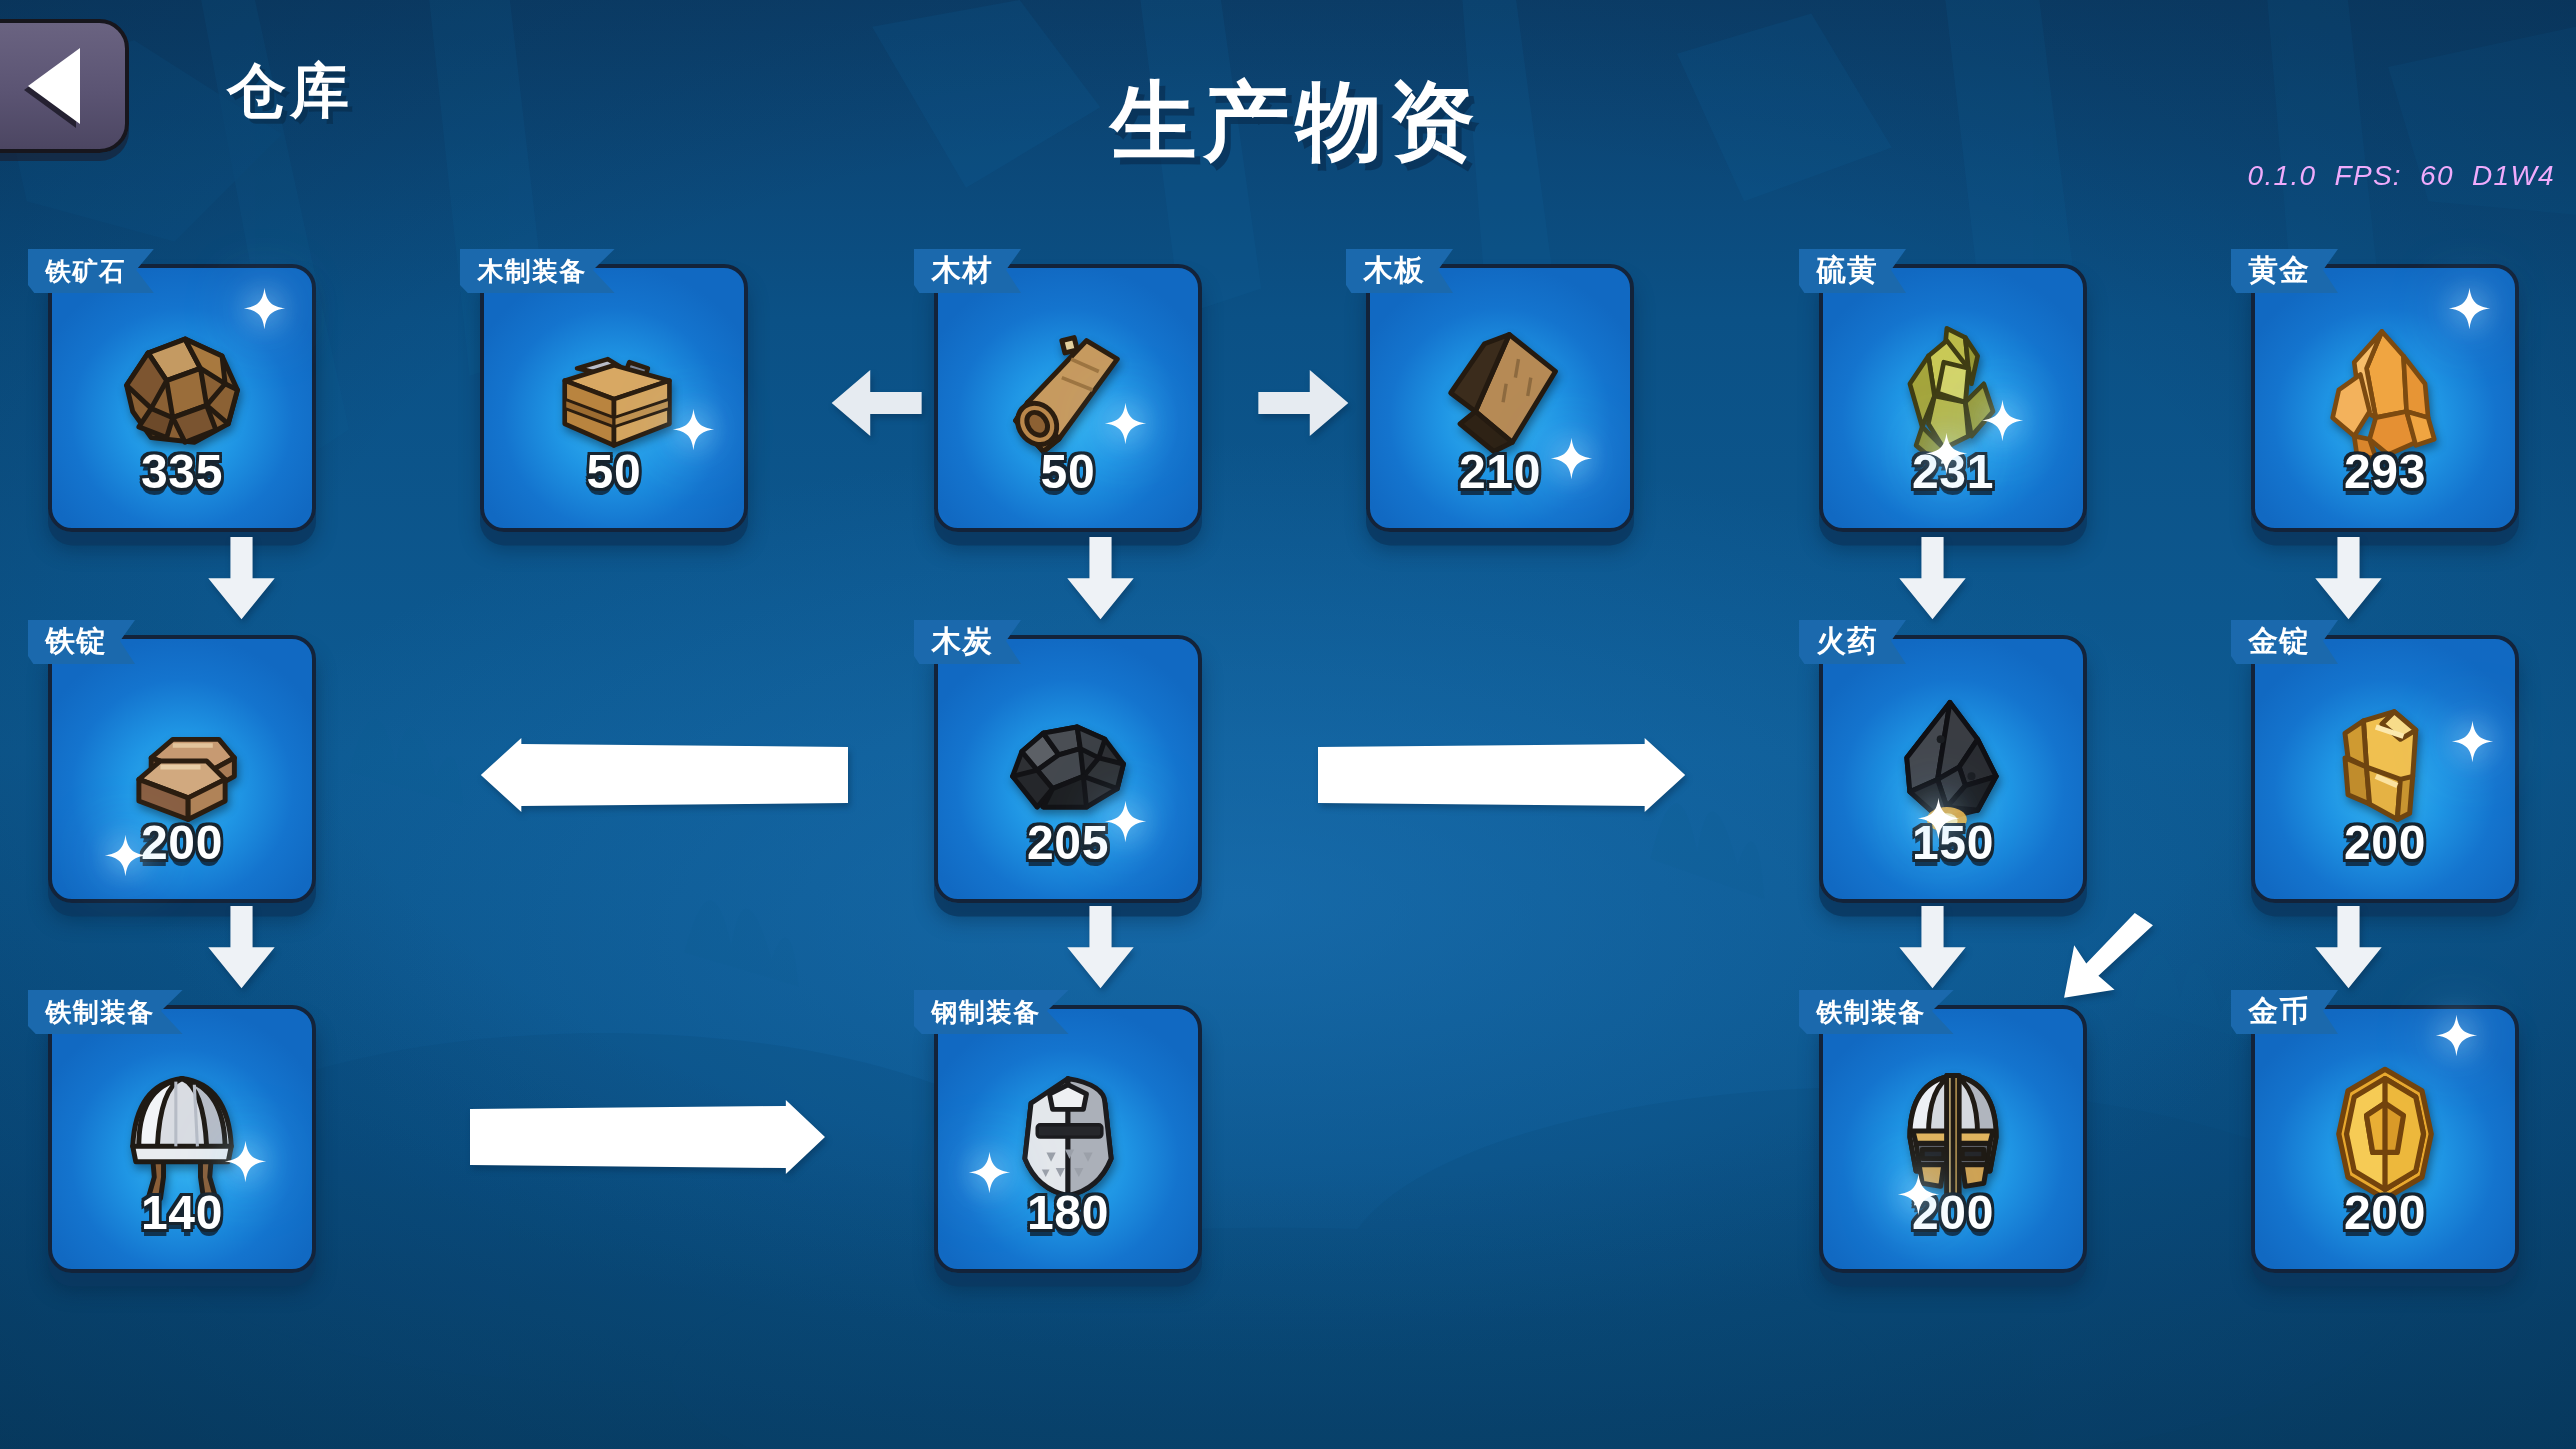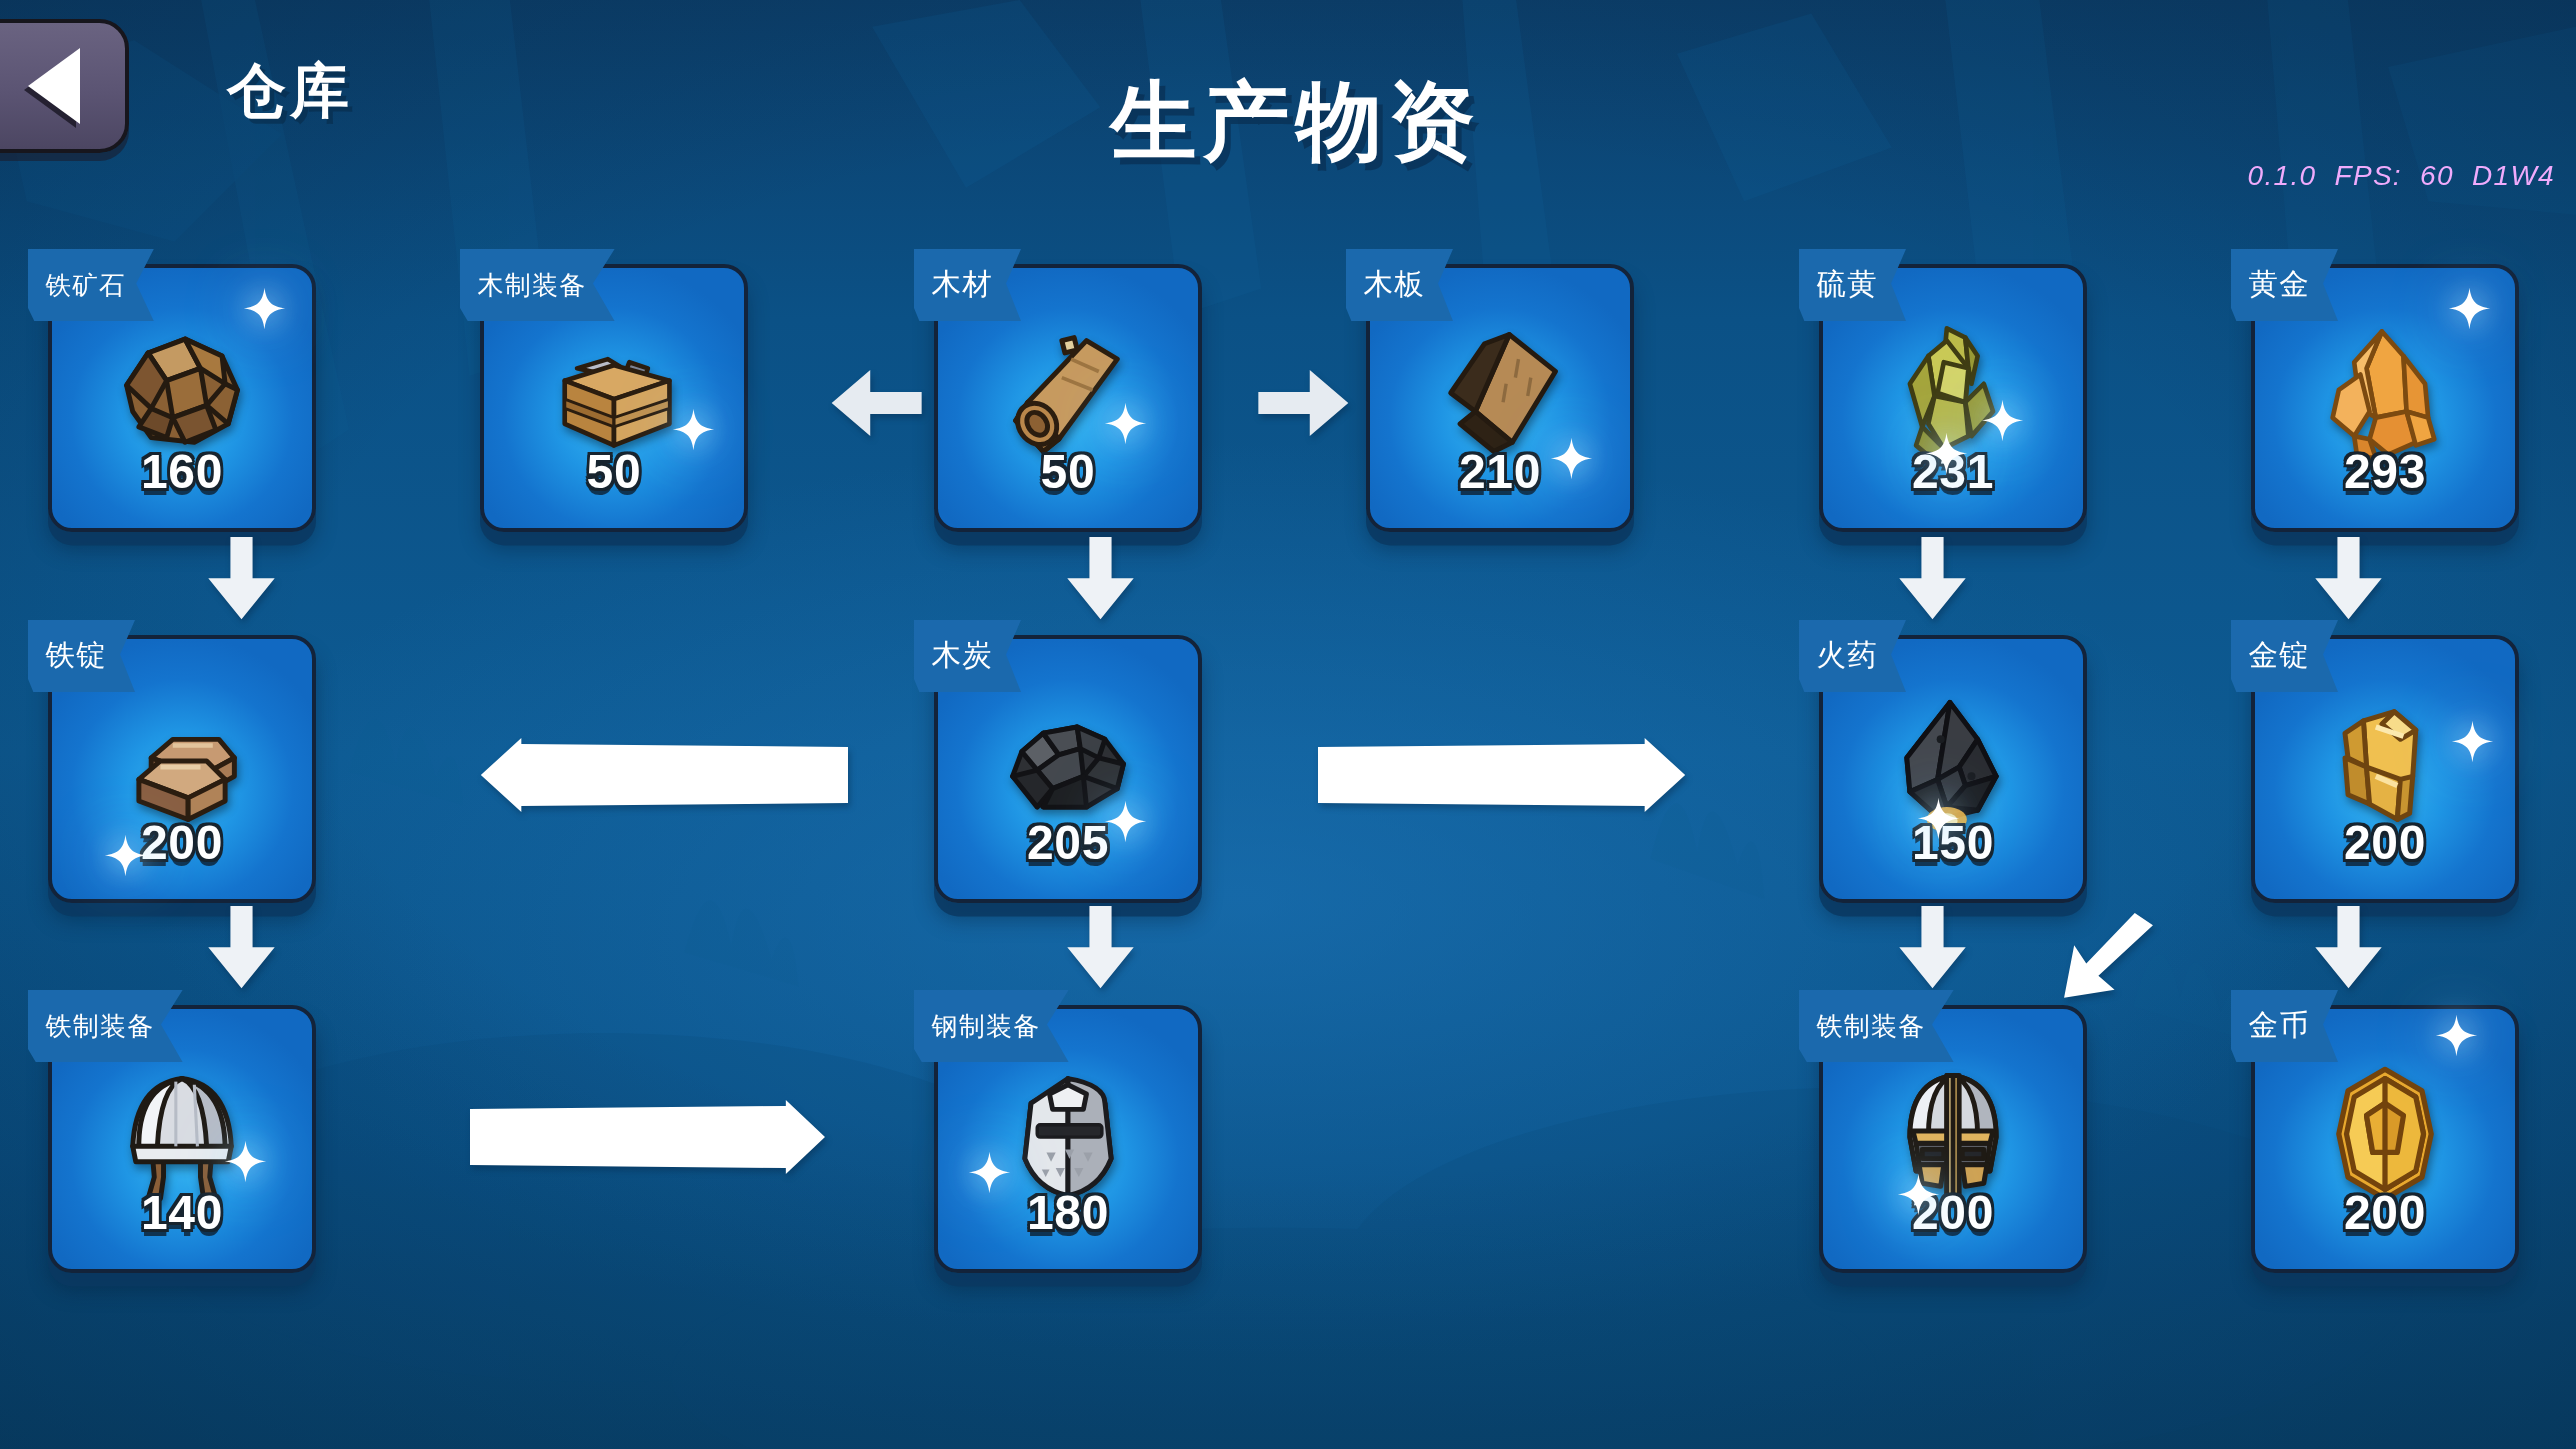--- a/index.html
+++ b/index.html
@@ -74,26 +74,26 @@
     background:
       radial-gradient(circle 154px at 50% 58%, #35b5f2 0%, #1f95e4 38%, #1474ce 72%, #1169c2 100%);
     box-shadow: 0 13.4px 0 rgba(10,56,98,0.85), 0 17.4px 20px rgba(3,25,48,0.35);
     cursor: pointer;
     overflow: visible;
   }
   .card-inner { position: absolute; inset: 0; border-radius: 19.5px; overflow: hidden; }
 
   .card-label {
     position: absolute; left: -24px; top: -19px;
-    height: 72px; min-width: 101px;
+    height: 44px; min-width: 101px;
     padding: 0 28px 0 17.4px;
     display: flex; align-items: center;
     background: #1b69ad;
     border: 0;
-    color: #ffffff; font-weight: 400;
+    color: #ffffff; font-weight: 700;
     letter-spacing: 1.3px;
     white-space: nowrap;
     z-index: 4;
     clip-path: polygon(0 0, 100% 0, 86% 48%, 100% 100%, 5% 100%, 0 82%);
     filter: drop-shadow(3.4px 4.7px 0 rgba(10,50,88,0.55));
   }
   .card-label.lbl-2 { font-size: 29.5px; }
   .card-label.lbl-3 { font-size: 25.5px; }
   .card-label.lbl-4 { font-size: 26px; }
 
@@ -187,21 +187,21 @@
     <path d="M66 58 L78 44 L86 48 L80 70 Z" fill="#8b6134"></path>
     <path d="M44 66 L66 58 L72 74 L52 82 Z" fill="#7a5430"></path>
   </g>
         </svg>
       </div>
       <div class="sparkle" style="left: 191px; top: 19px;">
         <svg viewBox="0 0 100 100">
           <path d="M50 2 C54 34 66 46 98 50 C66 54 54 66 50 98 C46 66 34 54 2 50 C34 46 46 34 50 2 Z" fill="#ffffff"></path>
         </svg>
       </div>
-      <div class="card-value">160</div>
+      <div class="card-value">335</div>
       <div class="card-label lbl-3">铁矿石</div>
     </div>
     <div class="card" style="left: 480px; top: 264px;">
       <div class="card-inner"></div>
       <div class="card-icon">
         <svg viewBox="0 0 100 100">
           <g stroke="#2b1d0f" stroke-width="3" stroke-linejoin="round">
     <path d="M26 34 L46 28 L54 33 L44 38 Z" fill="#b9bcc8"></path>
     <path d="M60 30 L72 34 L68 46 L56 40 Z" fill="#7d8393"></path>
     <path d="M44 40 L58 44 L54 54 L42 50 Z" fill="#9aa0ae"></path>

